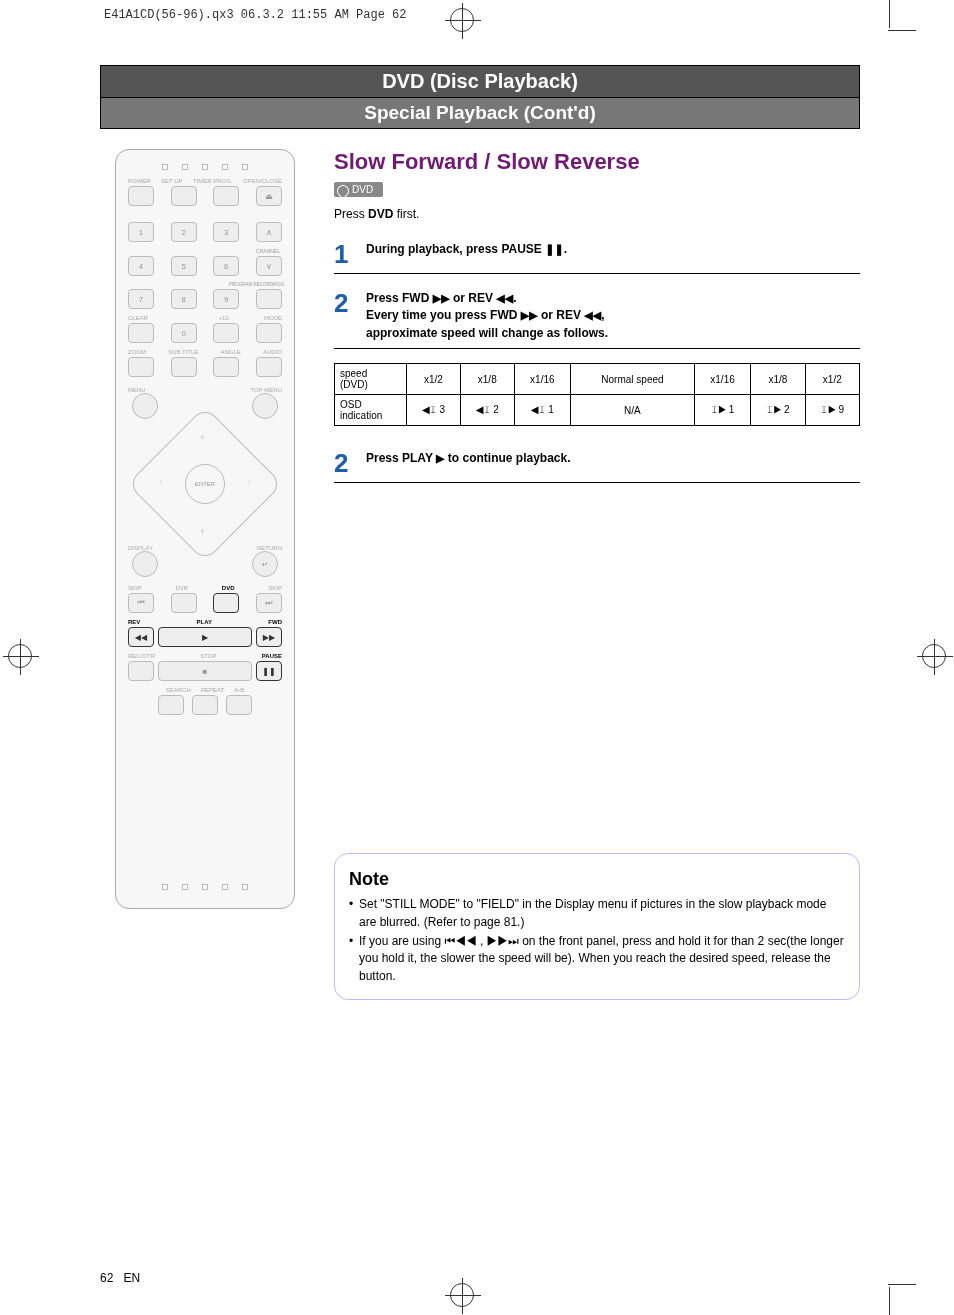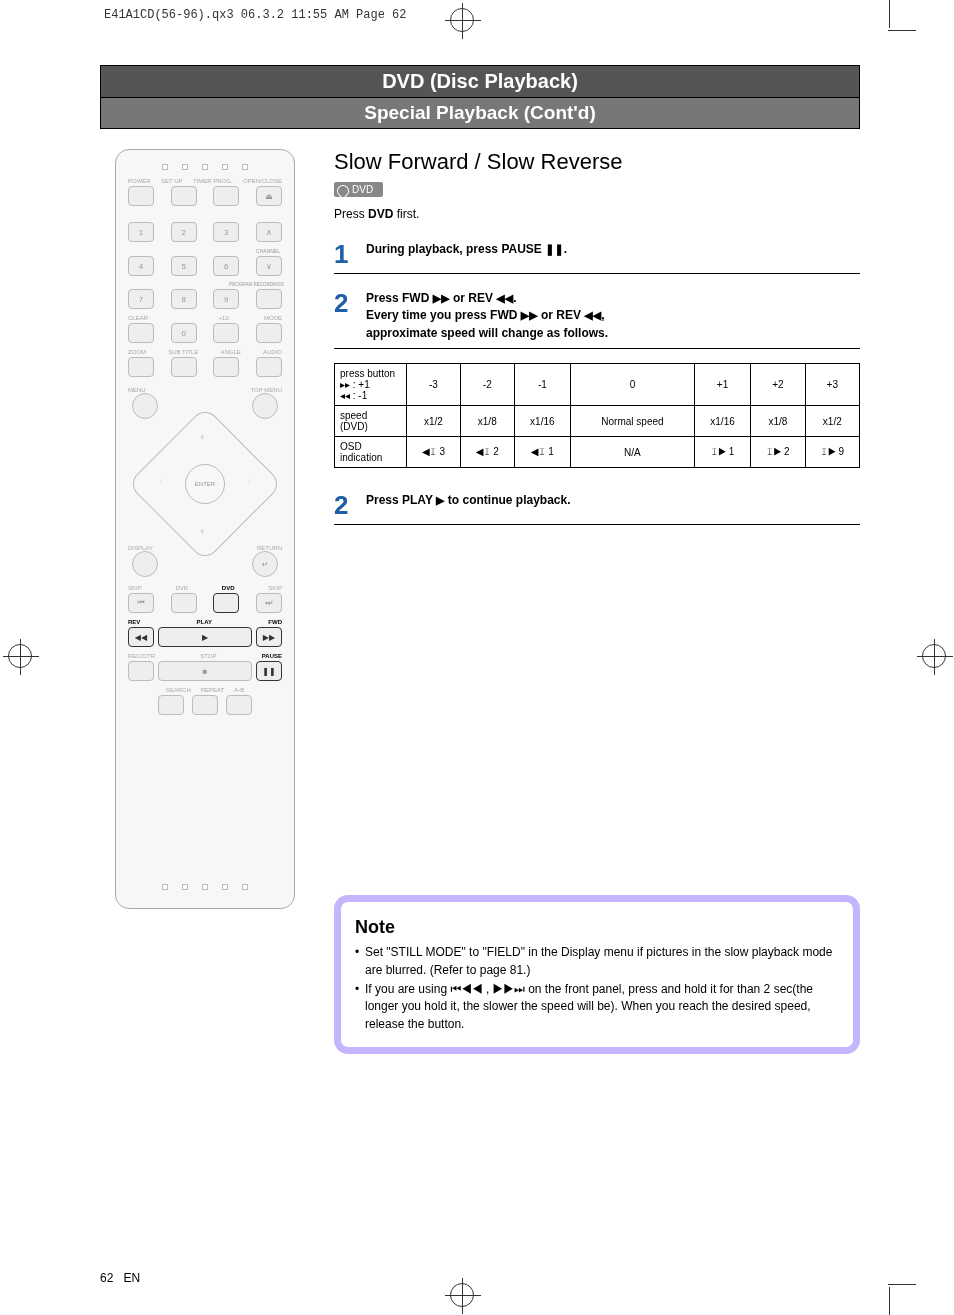--- a/index.html
+++ b/index.html
@@ -68,23 +68,23 @@
   .btn-row{display:flex;justify-content:space-between;width:100%;padding:2px 4px;margin-bottom:4px;}
   .btn{width:26px;height:20px;border:1px solid #bbb;border-radius:4px;background:#eee;display:flex;align-items:center;justify-content:center;font-size:8px;color:#999;}
   .btn.round{width:26px;height:26px;border-radius:50%;}
   .btn.dark{border:1.5px solid #333;color:#333;}
   .navpad{width:110px;height:110px;position:relative;margin:6px auto;}
   .navpad .diamond{position:absolute;inset:0;border:1px solid #bbb;transform:rotate(45deg);border-radius:14px;}
   .navpad .center{position:absolute;top:35px;left:35px;width:40px;height:40px;border:1px solid #bbb;border-radius:50%;display:flex;align-items:center;justify-content:center;font-size:6px;}
   .gap-fill{flex:1;}
   
   .section-title {
-    color: #000000;
+    color: #701a75;
     font-size: 22px;
-    font-weight: normal;
+    font-weight: bold;
     margin-bottom: 4px;
   }
   .dvd-badge {
     display:inline-block;
     background:#888;
     color:#fff;
     padding:2px 10px 2px 18px;
     border-radius:2px;
     font-size:10px;
     position:relative;
@@ -98,21 +98,21 @@
   .step{border-top:1px solid #000;border-bottom:1px solid #000;padding:6px 0;display:flex;gap:10px;margin-bottom:10px;}
   .step:nth-of-type(n+2){border-top:none;}
   .step-num{color:#1f5fa7;font-weight:bold;font-size:26px;line-height:1;min-width:22px;}
   .step-body{font-size:12px;line-height:1.45;font-weight:bold;}
   .icon-glyph{font-family:Arial;font-size:11px;}
   table.speed{border-collapse:collapse;width:100%;font-size:10px;margin:14px 0 18px;}
   table.speed td,table.speed th{border:1px solid #000;padding:4px 3px;text-align:center;}
   table.speed th{font-weight:normal;}
   table.speed td.first, table.speed th.first{text-align:left;padding-left:5px;width:72px;}
   .note-box{
-    border:7px solid #c4b5fd;border-radius:14px;
+    border:1px solid #c4b5fd;border-radius:14px;
     padding:12px 14px;font-size:12px;line-height:1.45;
     margin-top:370px;
   }
   .note-box h3{font-size:18px;font-weight:bold;margin-bottom:4px;}
   .note-box ul{list-style:none;}
   .note-box li{position:relative;padding-left:10px;margin-bottom:2px;}
   .note-box li::before{content:"•";position:absolute;left:0;}
   .page-footer{position:absolute;bottom:30px;left:100px;font-size:12px;}
   
   .crop-h{position:absolute;width:28px;height:1px;background:#333;}
@@ -304,32 +304,20 @@
         <div class="step-num">2</div>
         <div class="step-body">
           <span>Press </span><b>FWD </b><b class="icon-glyph">▶▶</b><span> or </span><b>REV </b><b class="icon-glyph">◀◀</b><span>.</span><br>
           <span>Every time you press </span><b>FWD </b><b class="icon-glyph">▶▶</b><span> or </span><b>REV </b><b class="icon-glyph">◀◀</b><span>,</span><br>
           <span>approximate speed will change as follows.</span>
         </div>
       </div>
 
       <table class="speed">
         <tbody>
-            <tr>
-          <th class="first" style="white-space:pre-line;">press button
-▸▸ : +1
-◂◂ : -1</th>
-          <th>-3</th>
-          <th>-2</th>
-          <th>-1</th>
-          <th>0</th>
-          <th>+1</th>
-          <th>+2</th>
-          <th>+3</th>
-        </tr>
         <tr>
           <td class="first" style="white-space:pre-line;">speed
 (DVD)</td>
           <td>x1/2</td>
           <td>x1/8</td>
           <td>x1/16</td>
           <td>Normal speed</td>
           <td>x1/16</td>
           <td>x1/8</td>
           <td>x1/2</td>

